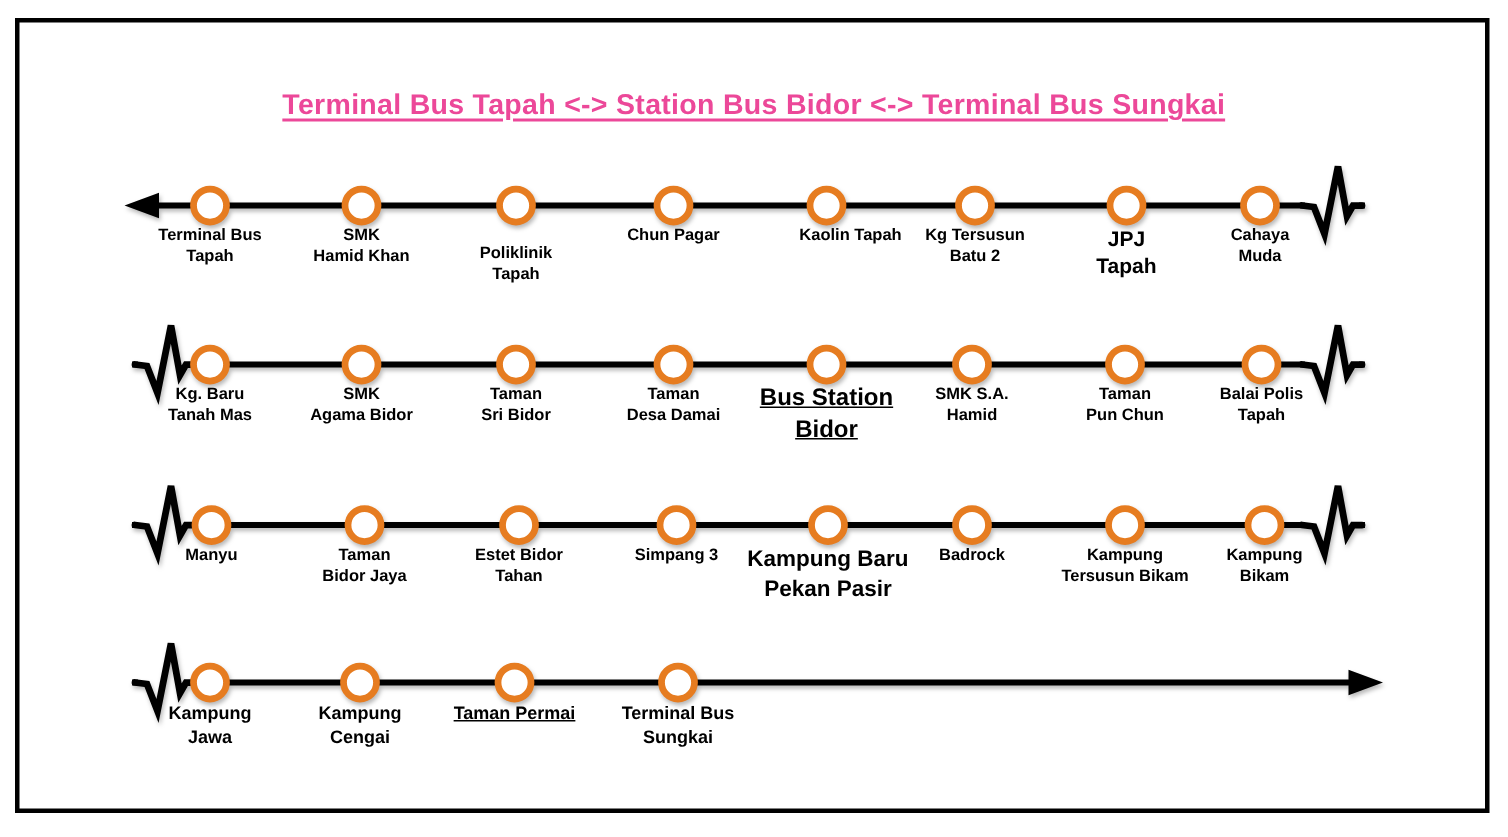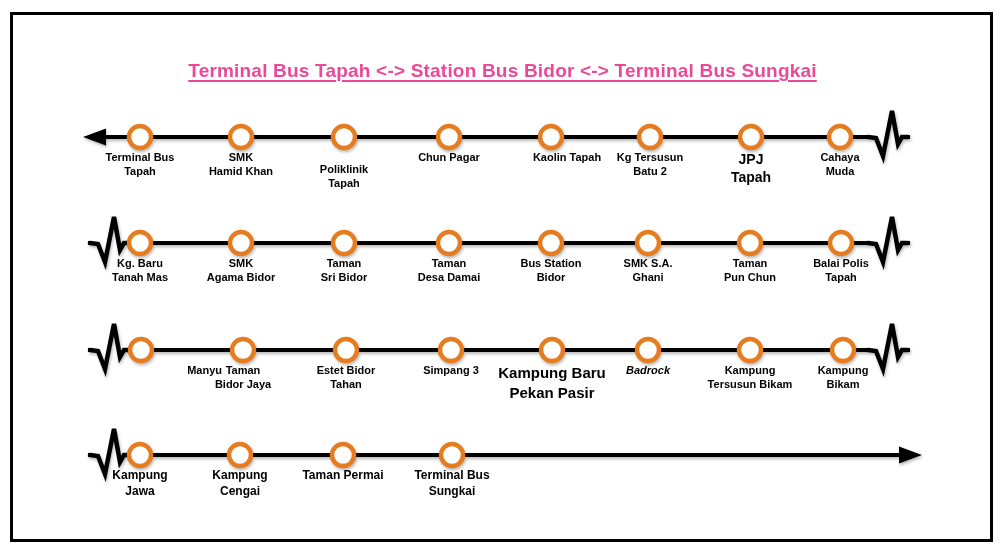--- a/index.html
+++ b/index.html
@@ -123,41 +123,41 @@
     <div class="stop-label" style="left: 773px; top: 150px; font-size: 11px;">Cahaya
 Muda</div>
     <div class="stop-label" style="left: 73px; top: 256px; font-size: 11px;">Kg. Baru
 Tanah Mas</div>
     <div class="stop-label" style="left: 174px; top: 256px; font-size: 11px;">SMK
 Agama Bidor</div>
     <div class="stop-label" style="left: 277px; top: 256px; font-size: 11px;">Taman
 Sri Bidor</div>
     <div class="stop-label" style="left: 382px; top: 256px; font-size: 11px;">Taman
 Desa Damai</div>
-    <div class="stop-label" style="left: 484px; top: 256px; font-size: 11px;">Bus Station
+    <div class="stop-label" style="left: 484px; top: 256px; font-size: 16px; text-decoration: underline;">Bus Station
 Bidor</div>
     <div class="stop-label" style="left: 581px; top: 256px; font-size: 11px;">SMK S.A.
-Ghani</div>
+Hamid</div>
     <div class="stop-label" style="left: 683px; top: 256px; font-size: 11px;">Taman
 Pun Chun</div>
     <div class="stop-label" style="left: 774px; top: 256px; font-size: 11px;">Balai Polis
 Tapah</div>
-    <div class="stop-label" style="left: 88px; top: 363px; font-size: 11px; text-align: right;">Manyu</div>
+    <div class="stop-label" style="left: 74px; top: 363px; font-size: 11px;">Manyu</div>
     <div class="stop-label" style="left: 176px; top: 363px; font-size: 11px;">Taman
 Bidor Jaya</div>
     <div class="stop-label" style="left: 279px; top: 363px; font-size: 11px;">Estet Bidor
 Tahan</div>
     <div class="stop-label" style="left: 384px; top: 363px; font-size: 11px;">Simpang 3</div>
     <div class="stop-label" style="left: 485px; top: 363px; font-size: 15px;">Kampung Baru
 Pekan Pasir</div>
-    <div class="stop-label" style="left: 581px; top: 363px; font-size: 11px; font-style: italic;">Badrock</div>
+    <div class="stop-label" style="left: 581px; top: 363px; font-size: 11px;">Badrock</div>
     <div class="stop-label" style="left: 683px; top: 363px; font-size: 11px;">Kampung
 Tersusun Bikam</div>
     <div class="stop-label" style="left: 776px; top: 363px; font-size: 11px;">Kampung
 Bikam</div>
     <div class="stop-label" style="left: 73px; top: 468px; font-size: 12px;">Kampung
 Jawa</div>
     <div class="stop-label" style="left: 173px; top: 468px; font-size: 12px;">Kampung
 Cengai</div>
-    <div class="stop-label" style="left: 276px; top: 468px; font-size: 12px;">Taman Permai</div>
+    <div class="stop-label" style="left: 276px; top: 468px; font-size: 12px; text-decoration: underline;">Taman Permai</div>
     <div class="stop-label" style="left: 385px; top: 468px; font-size: 12px;">Terminal Bus
 Sungkai</div>
   </div>
 
 </body></html>

